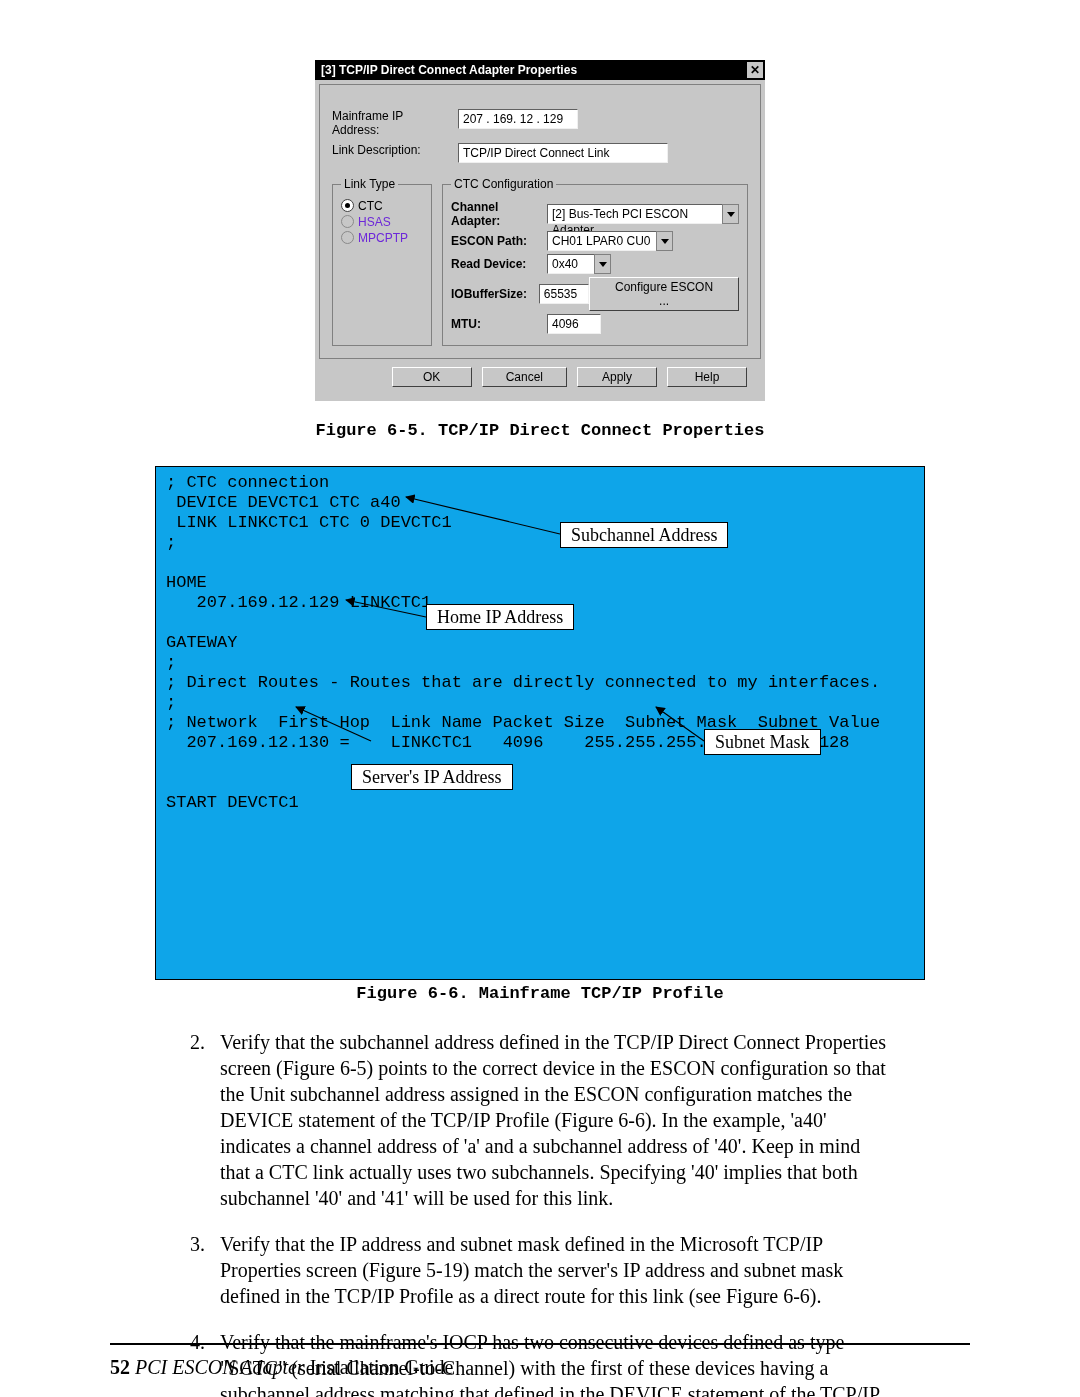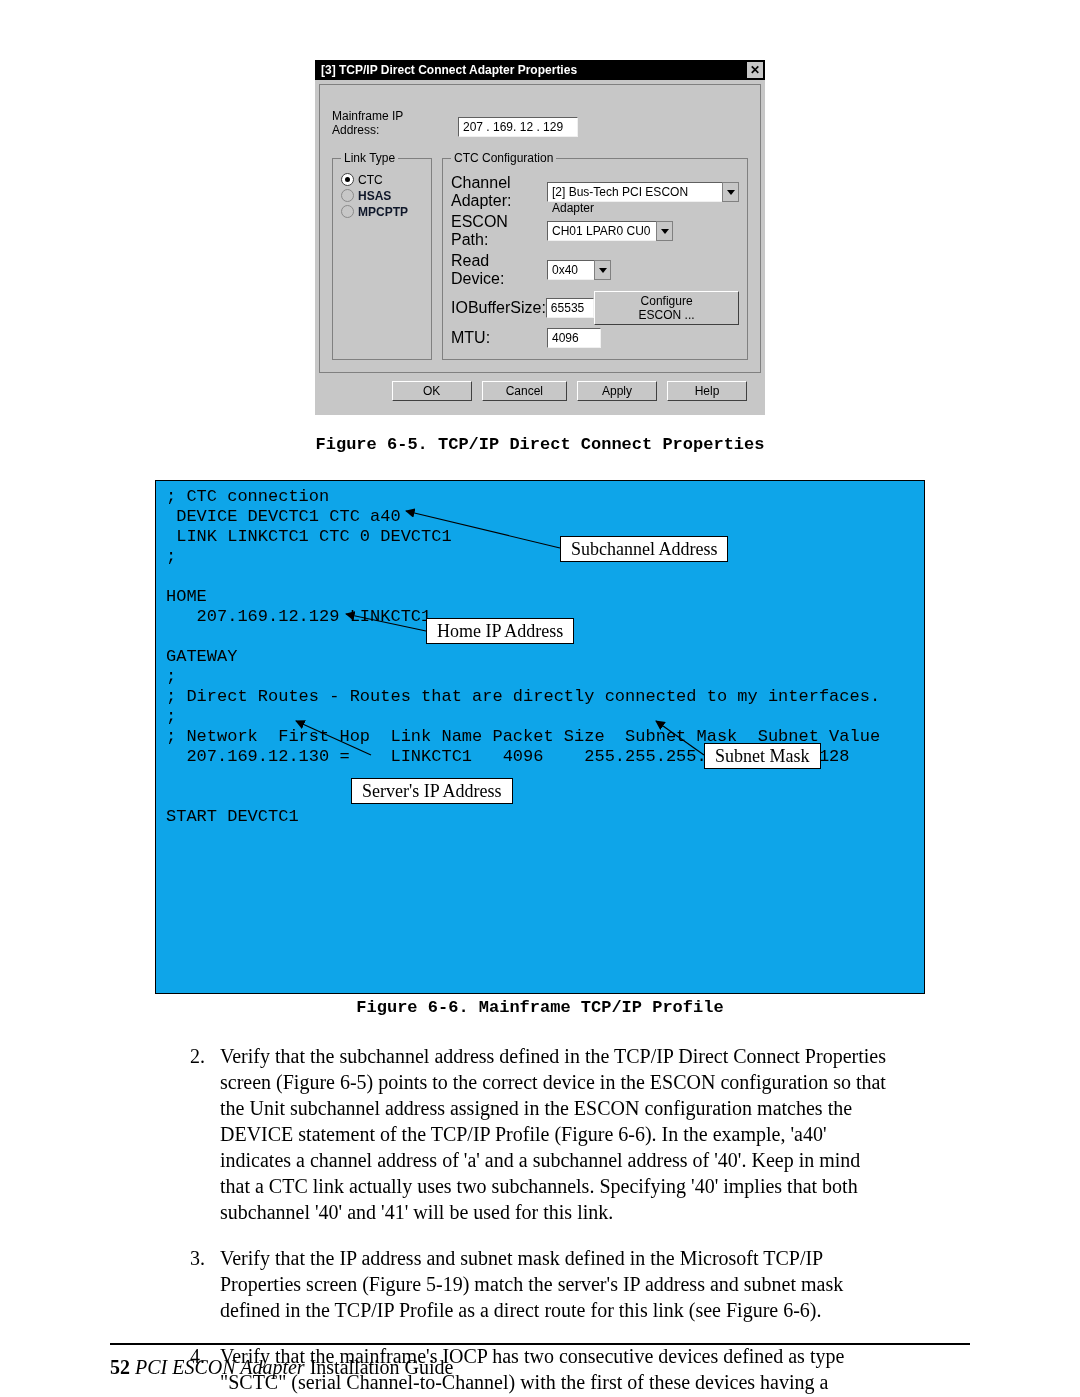--- a/index.html
+++ b/index.html
@@ -75,21 +75,21 @@
     background: #c7c7c7;
   }
   .tab-page {
     border: 1px solid #808080;
     background: #c7c7c7;
     padding: 24px 12px 12px 12px;
     box-sizing: border-box;
   }
   .form-row {
     display: flex;
-    align-items: flex-end;
+    align-items: flex-start;
     gap: 6px;
     margin-bottom: 6px;
   }
   .form-row .lbl {
     width: 120px;
     font-size: 12px;
   }
   .field {
     background: #fff;
     border-top: 1px solid #606060;
@@ -118,22 +118,21 @@
   }
   .linktype {
     width: 90px;
   }
   .linktype label {
     display: flex;
     gap: 4px;
     margin: 2px 0;
   }
   .linktype .disabled {
-    color: #0f172a;
-    font-weight: bold;
+    color: #6d28d9;
   }
   .radio {
     width: 11px; height: 11px;
     border: 1px solid #404040;
     border-radius: 50%;
     display: inline-flex;
     align-items: center;
     justify-content: center;
     background: #fff;
   }
@@ -150,21 +149,22 @@
   .ctcconf {
     flex: 1;
   }
   .ctc-row {
     display: flex;
     align-items: center;
     margin: 3px 0;
   }
   .ctc-row .clbl {
     width: 96px;
-    font-size: 16px;
+    font-size: 12px;
+    font-weight: bold;
   }
   .combo {
     position: relative;
     display: inline-flex;
     align-items: center;
   }
   .combo .dropbtn {
     width: 15px; height: 18px;
     border: 1px solid #808080;
     background: #c7c7c7;
@@ -297,20 +297,24 @@
       <div class="titlebar">
         <span>[3] TCP/IP Direct Connect Adapter Properties</span>
         <span class="close-btn">✕</span>
       </div>
       <div class="dlg-body">
         <div class="tab-page">
 
           <div class="form-row">
             <div class="lbl">Mainframe IP Address:</div>
             <div class="field" style="width:110px">207 . 169. 12 . 129</div>
+          </div>
+          <div class="form-row">
+            <div class="lbl">Link Description:</div>
+            <div class="field" style="width:200px">TCP/IP Direct Connect Link</div>
           </div>
 
           <div class="groups">
             <fieldset class="grp linktype">
               <legend>Link Type</legend>
               <label>
                 <span class="radio sel"></span>
                 <span>CTC</span>
               </label>
               <label class="disabled">

